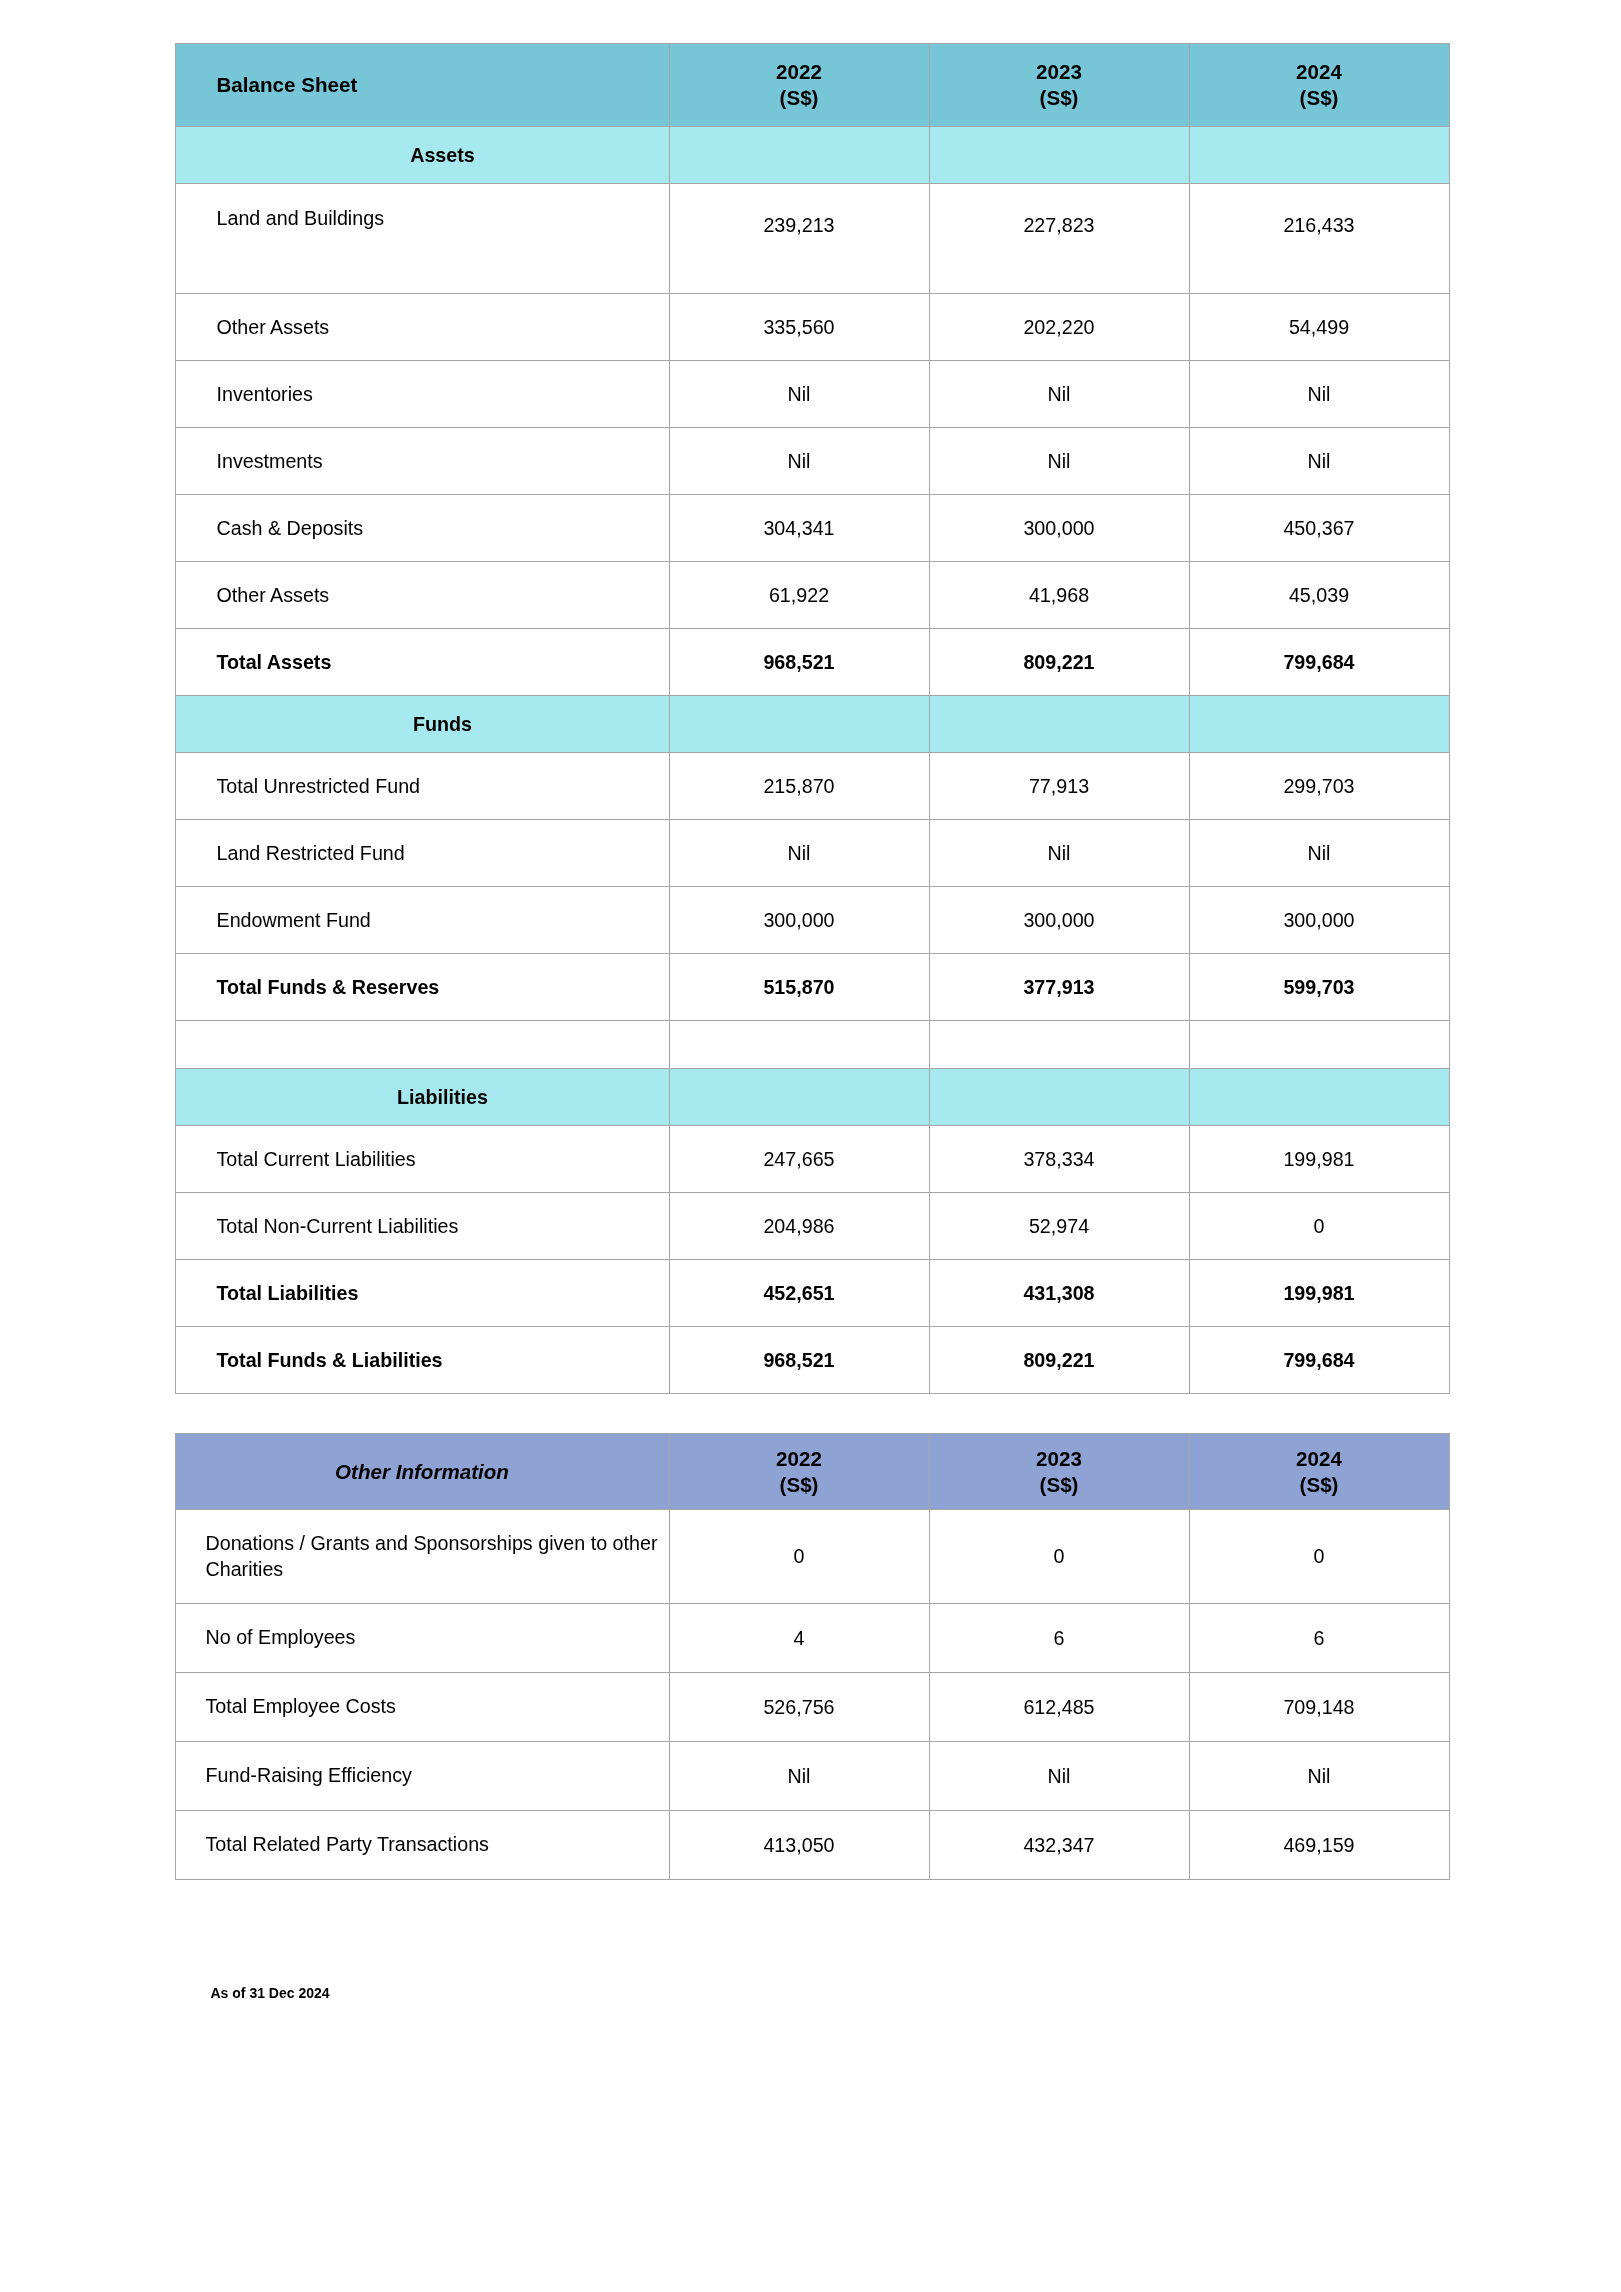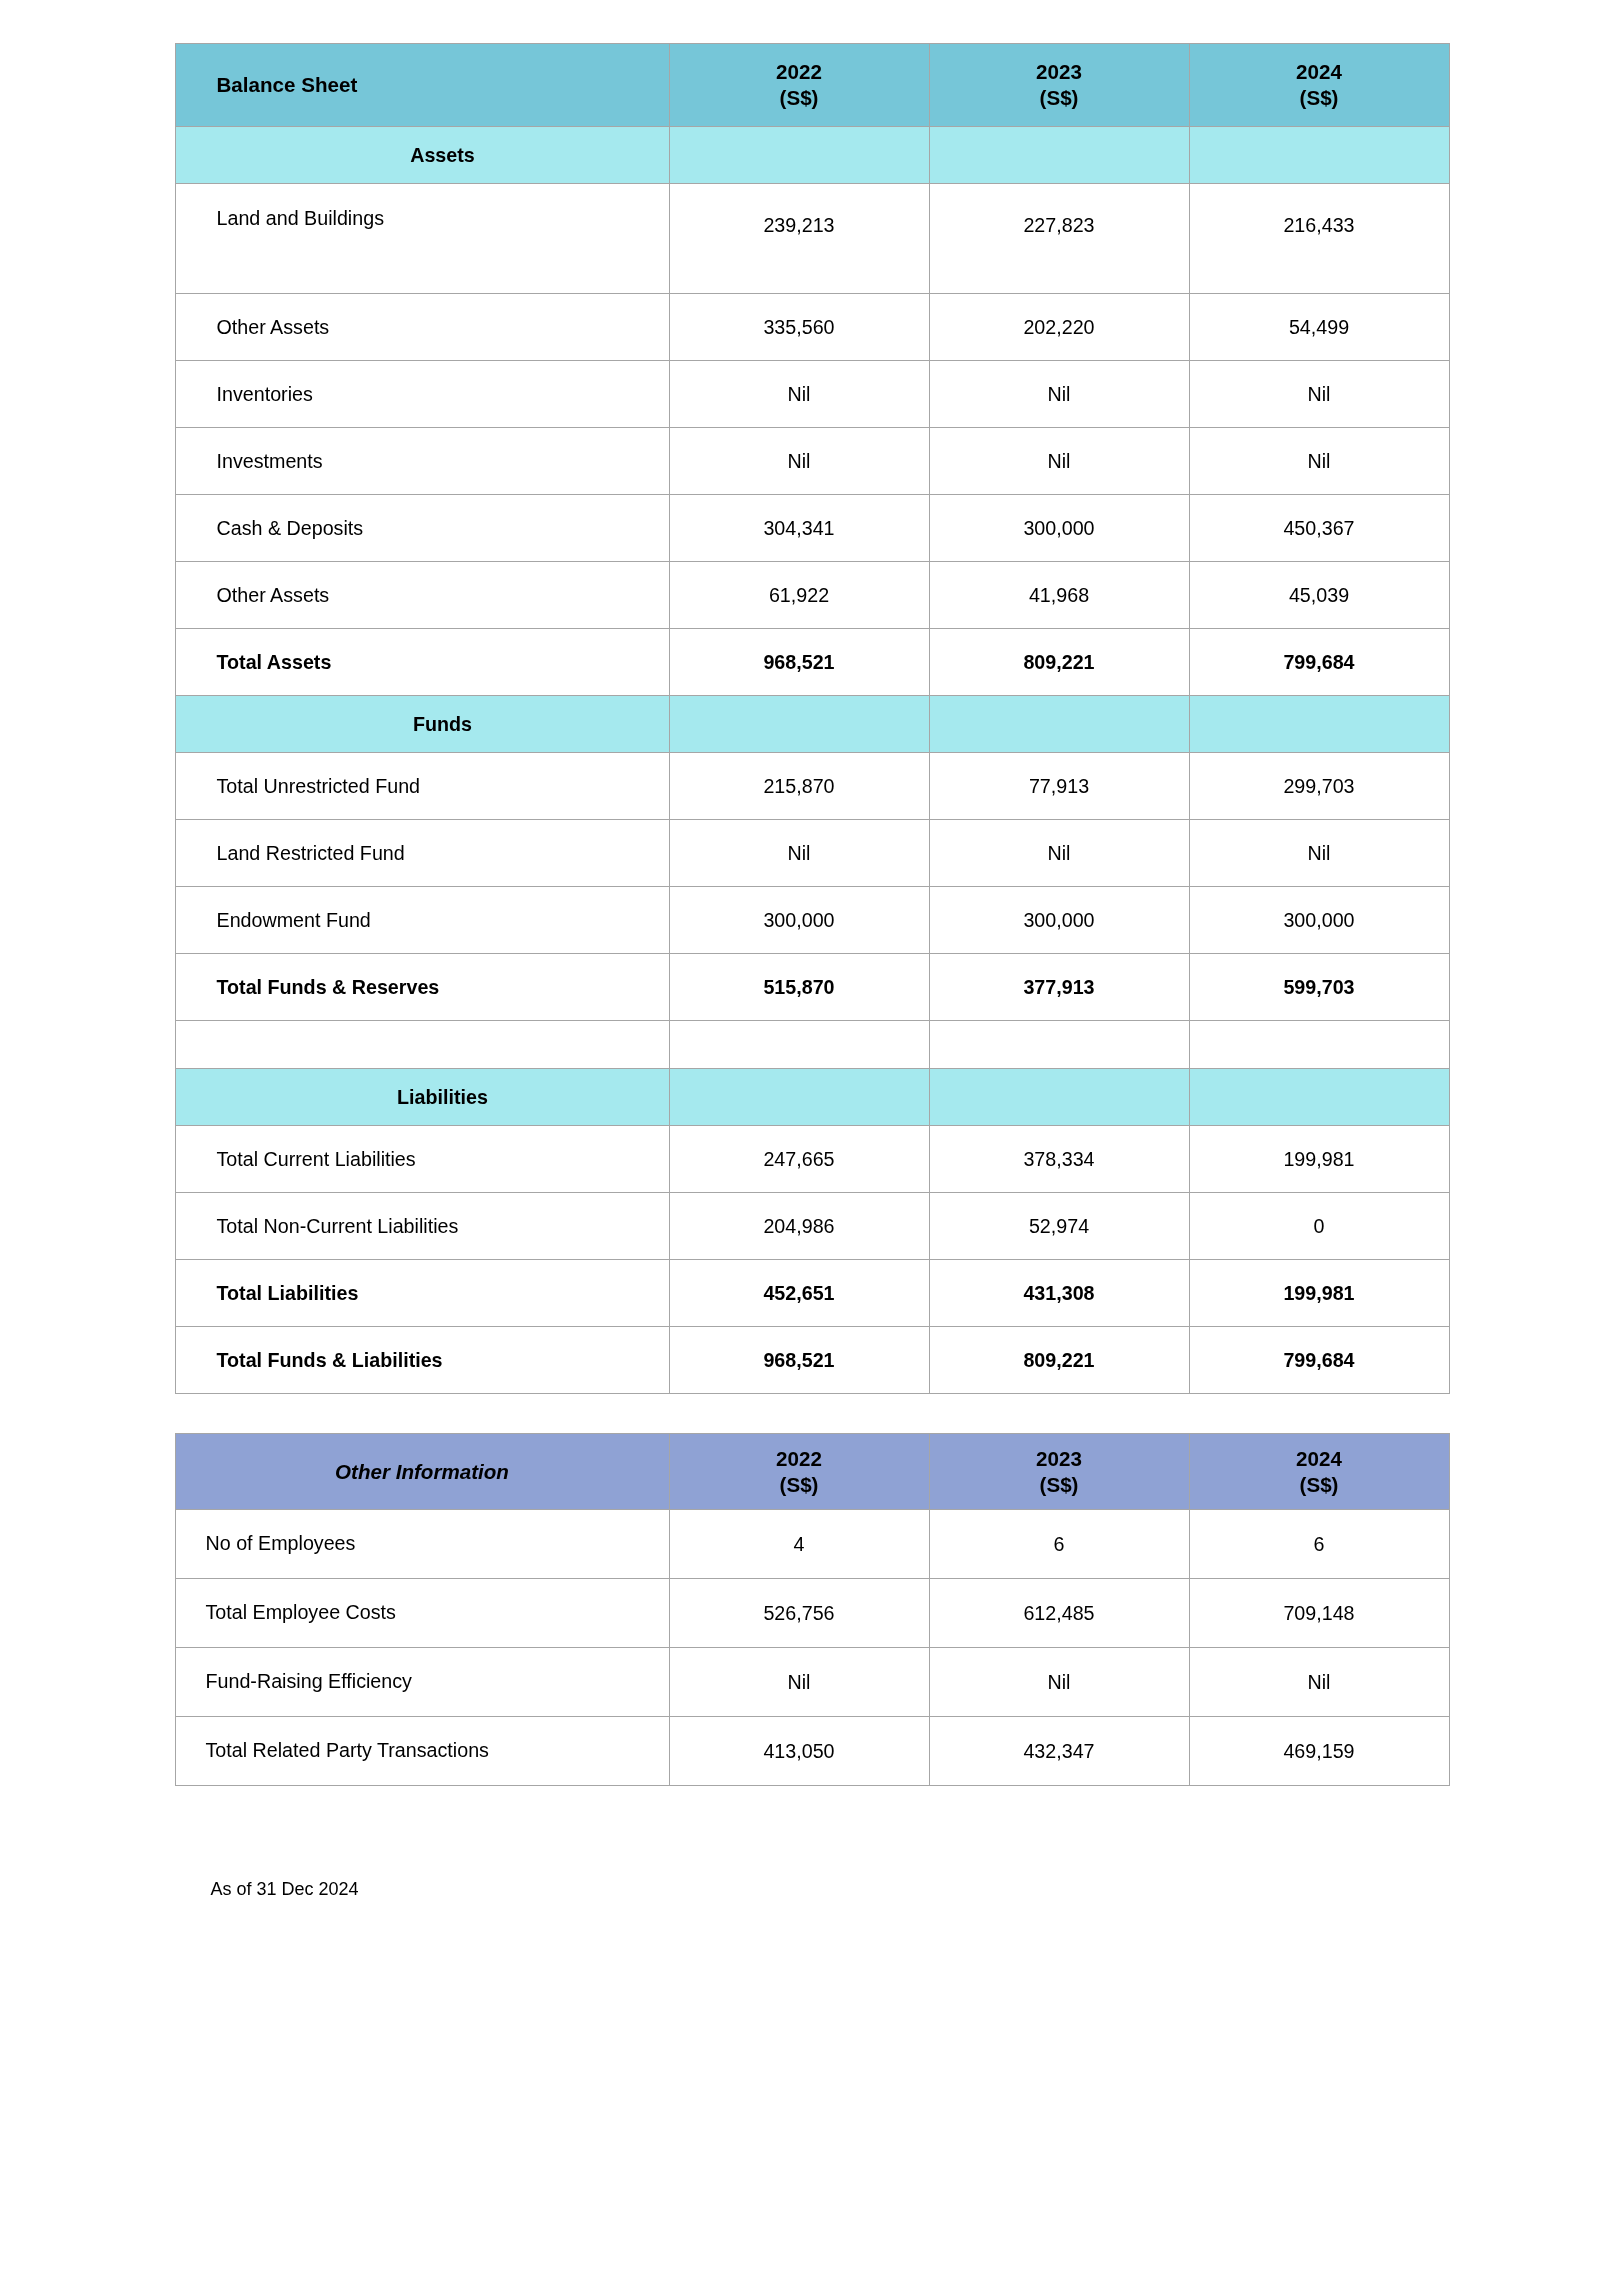--- a/index.html
+++ b/index.html
@@ -112,25 +112,25 @@
     line-height: 1.3;
   }
   .oi-row .val {
     font-size: 19.7px;
     text-align: center;
   }
   .oi-row.multi td { height: 93px; }
   .oi-row.multi .label { vertical-align: middle; }
 
   .footer-note {
-    margin: 0 auto;
+    margin: 12px auto;
     width: 1272px;
     padding-top: 93px;
-    font-size: 18px;
-    font-weight: normal;
+    font-size: 14px;
+    font-weight: bold;
     padding-left: 36px;
     box-sizing: border-box;
   }
 </style>
 </head>
 <body>
 
 <div class="page">
 
   <div class="sheet">
@@ -276,20 +276,26 @@
         <col class="c-year">
         <col class="c-year">
       </colgroup>
       <tbody id="oi-body">
           <tr class="oi-header">
             <td class="hdr-title">Other Information</td>
             <td class="hdr-year"><span>2022</span><span class="sub">(S$)</span></td>
             <td class="hdr-year"><span>2023</span><span class="sub">(S$)</span></td>
             <td class="hdr-year"><span>2024</span><span class="sub">(S$)</span></td>
           </tr>
+          <tr class="oi-row multi">
+            <td class="label">Donations / Grants and Sponsorships given to other Charities</td>
+            <td class="val">0</td>
+            <td class="val">0</td>
+            <td class="val">0</td>
+          </tr>
           <tr class="oi-row">
             <td class="label">No of Employees</td>
             <td class="val">4</td>
             <td class="val">6</td>
             <td class="val">6</td>
           </tr>
           <tr class="oi-row">
             <td class="label">Total Employee Costs</td>
             <td class="val">526,756</td>
             <td class="val">612,485</td>

